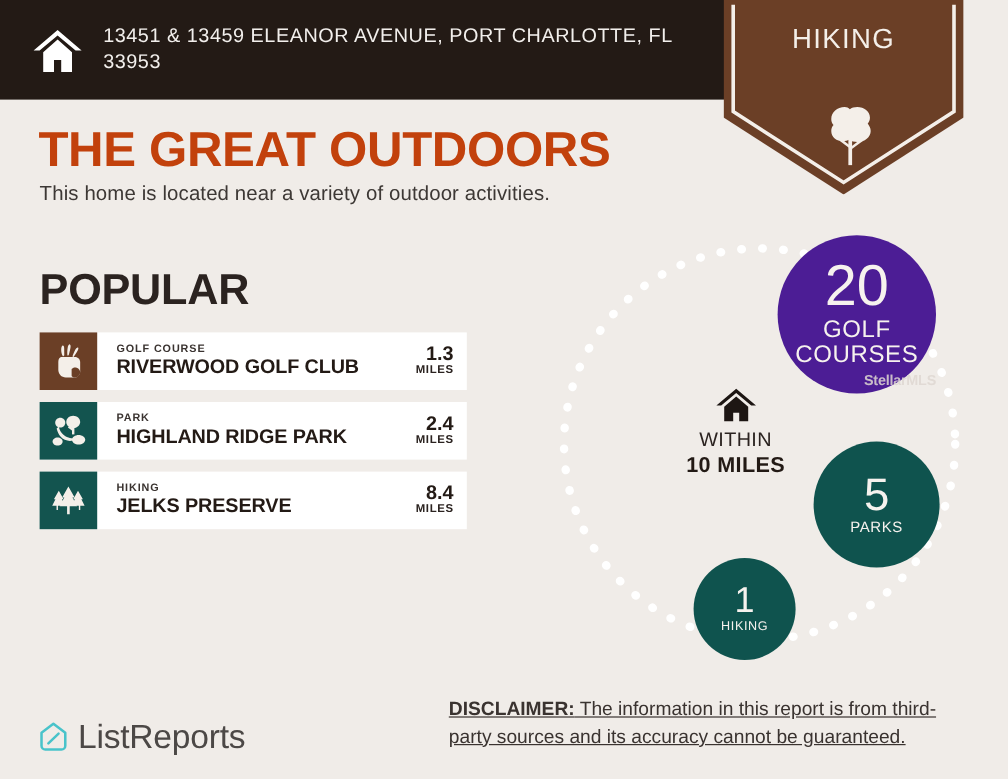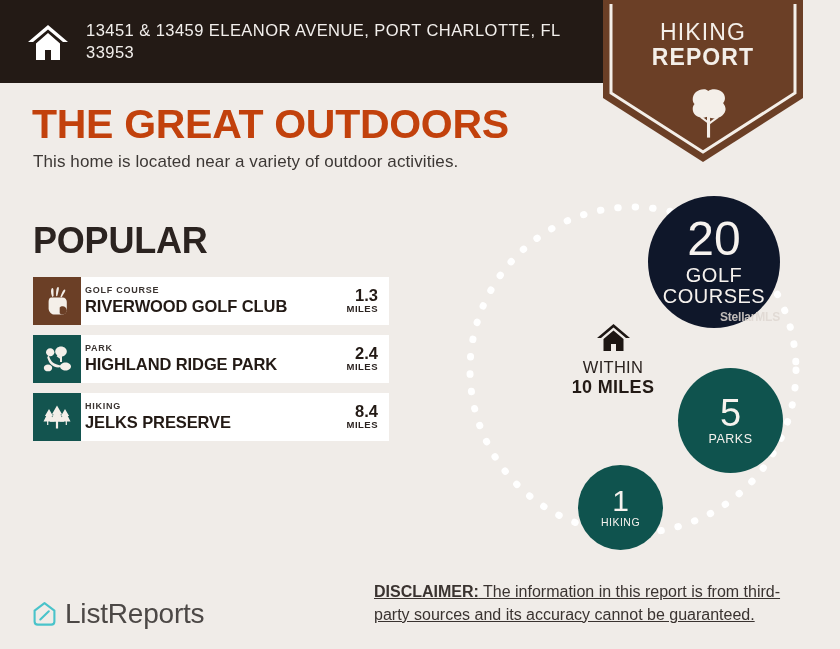--- a/index.html
+++ b/index.html
@@ -120,21 +120,21 @@
     height: 48px;
     display: flex;
     align-items: center;
     justify-content: center;
   }
   .item-icon.brown { background: #6b3f26; }
   .item-icon.teal  { background: #13544f; }
   .item-icon svg { display: block; }
   .item-text {
     flex: 1 1 auto;
-    padding-left: 4px;
+    padding-left: 16px;
     display: flex;
     flex-direction: column;
     justify-content: center;
   }
   .item-cat {
     font-size: 9px;
     font-weight: 700;
     letter-spacing: 0.75px;
     color: #3a3330;
     line-height: 1.1;
@@ -203,21 +203,21 @@
   }
   .bubble-label {
     font-weight: 400;
     letter-spacing: 0.5px;
     line-height: 1.08;
   }
 
   #bubble-golf {
     left: 208px; top: 16px;
     width: 132px; height: 132px;
-    background: #0f172a;
+    background: #4c1d95;
   }
   #bubble-golf .bubble-num { font-size: 48px; margin-bottom: 3px; }
   #bubble-golf .bubble-label { font-size: 20px; }
 
   #bubble-parks {
     left: 238px; top: 188px;
     width: 105px; height: 105px;
     background: #0f534e;
   }
   #bubble-parks .bubble-num { font-size: 38px; margin-bottom: 2px; }
@@ -328,21 +328,20 @@
                  C25 48 28 47 30 46 C33 48 37 49 41 49 C51 49 59 42 59 34
                  C59 30 57 27 55 24 C57 22 58 19 58 16 C58 8 50 2 41 2
                  C37 2 33 3 31 5 C29 3 27 2 24 2 Z"></path>
         <rect x="29" y="42" width="5" height="38"></rect>
         <path d="M31.5 58 L18 48 L20 45 L31.5 54 Z"></path>
         <path d="M31.5 56 L46 45 L48 48 L31.5 60 Z"></path>
       </g>
     </svg>
     <div class="badge-text">
       <div class="badge-line1">HIKING</div>
-      <div class="badge-line2">REPORT</div>
     </div>
   </div>
 
   <div class="main-title">THE GREAT OUTDOORS</div>
   <div class="subtitle">This home is located near a variety of outdoor activities.</div>
   <div class="section-heading">POPULAR</div>
 
   <div class="list">
 
     <div class="list-item">

